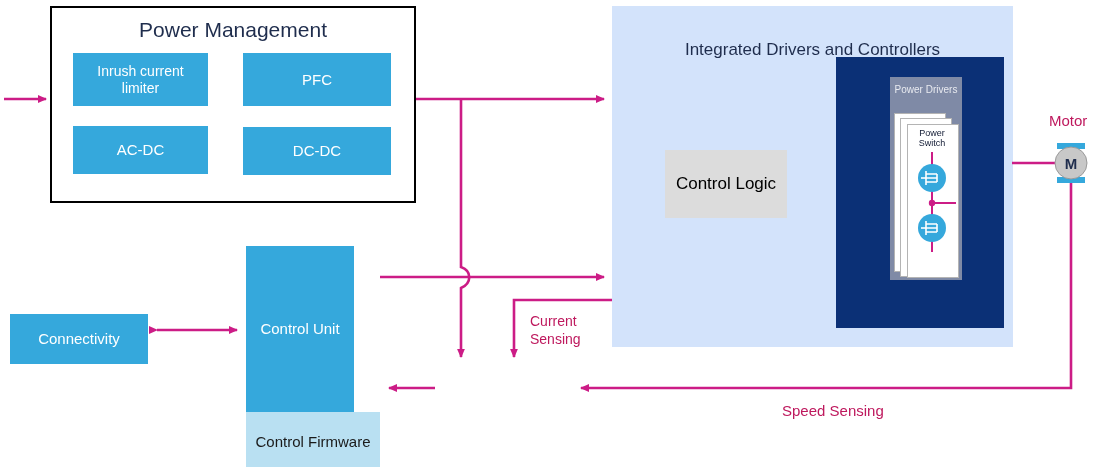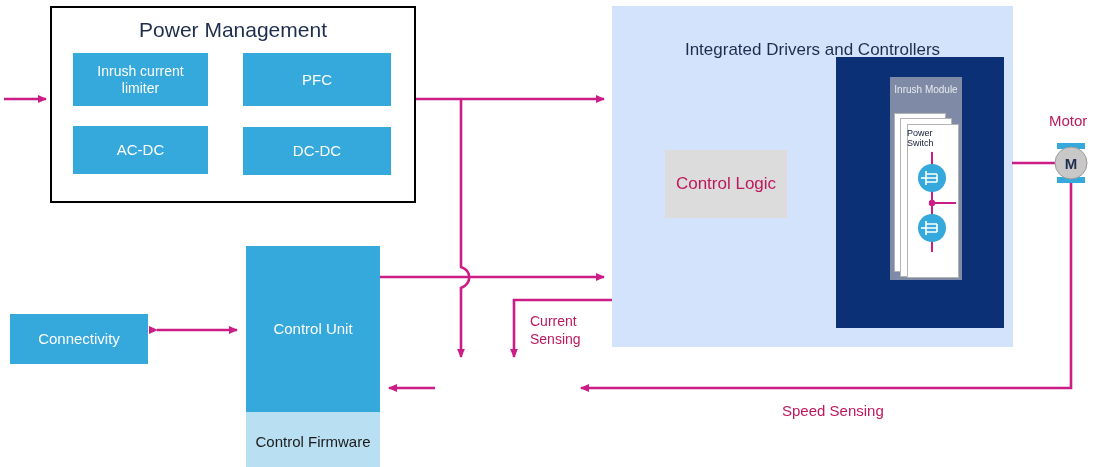--- a/index.html
+++ b/index.html
@@ -3,33 +3,33 @@
 <meta charset="utf-8">
 <style>
   html,body{margin:0;padding:0;background:#ffffff;}
   body{width:1100px;height:467px;position:relative;overflow:hidden;
        font-family:"Liberation Sans","DejaVu Sans",sans-serif;}
   #stage{position:absolute;left:0;top:0;width:1100px;height:467px;}
   .box{position:absolute;box-sizing:border-box;display:flex;align-items:center;
        justify-content:center;text-align:center;line-height:1.15;}
   .blue{background:#35a8dc;color:#ffffff;}
   .lightblue{background:#b9e0f2;color:#1a1a1a;}
-  .gray{background:#dcdcdc;color:#be185d;}
+  .gray{background:#dcdcdc;color:#000000;}
   .panel{background:#d3e3fb;}
   .navy{background:#0b3076;}
   .pmbox{background:#ffffff;border:2px solid #000000;}
   .title-dark{color:#1f2d4d;}
   #svglayer{position:absolute;left:0;top:0;width:1100px;height:467px;
             pointer-events:none;}
   .lbl{position:absolute;color:#be185d;}
   .modpanel{background:#7f8aa6;}
   .card{background:#ffffff;border:1px solid #b4b4b4;position:absolute;}
   .pm-title{color:#e8eaf0;position:absolute;text-align:center;width:100%;
             line-height:1.1;}
-  .ps-title{color:#111a33;position:absolute;width:100%;
+  .ps-title{color:#111a33;position:absolute;text-align:center;width:100%;
             line-height:1.1;}
 </style>
 </head>
 <body>
 
 <div id="stage">
 
   <div class="box pmbox" style="left:50px;top:6px;width:366px;height:197px;display:block;"></div>
   <div class="box title-dark" style="left:50px;top:16px;width:366px;height:28px;font-size:21px;">Power Management</div>
 
@@ -39,28 +39,28 @@
   <div class="box blue" style="left:243px;top:127px;width:148px;height:48px;font-size:15px;">DC-DC</div>
 
   <div class="box panel" style="left:612px;top:6px;width:401px;height:341px;display:block;"></div>
   <div class="box title-dark" style="left:612px;top:19px;width:401px;height:26px;font-size:17px;margin-top:18px;">Integrated Drivers and Controllers</div>
 
   <div class="box gray" style="left:665px;top:150px;width:122px;height:68px;font-size:17px;">Control Logic</div>
 
   <div class="box navy" style="left:836px;top:57px;width:168px;height:271px;display:block;"></div>
 
   <div class="modpanel" style="position:absolute;left:890px;top:77px;width:72px;height:203px;"></div>
-  <div class="pm-title" style="left:890px;top:84px;width:72px;font-size:10px;">Inrush Module</div>
+  <div class="pm-title" style="left:890px;top:84px;width:72px;font-size:10px;">Power Drivers</div>
 
   <div class="card" style="left:894px;top:113px;width:50px;height:157px;"></div>
   <div class="card" style="left:900px;top:118px;width:50px;height:157px;"></div>
   <div class="card" style="left:907px;top:124px;width:50px;height:152px;"></div>
   <div class="ps-title" style="left:907px;top:129px;width:50px;font-size:9px;">Power Switch</div>
 
-  <div class="box blue" style="left:246px;top:246px;width:134px;height:166px;font-size:15px;">Control Unit</div>
+  <div class="box blue" style="left:246px;top:246px;width:108px;height:166px;font-size:15px;">Control Unit</div>
   <div class="box lightblue" style="left:246px;top:412px;width:134px;height:59px;font-size:15px;">Control Firmware</div>
 
   <div class="box blue" style="left:10px;top:314px;width:138px;height:50px;font-size:15px;">Connectivity</div>
 
 
   <div class="lbl" style="left:1049px;top:112px;font-size:15px;">Motor</div>
   <div class="lbl" style="left:530px;top:313px;font-size:14px;width:70px;line-height:1.25;">Current Sensing</div>
   <div class="lbl" style="left:782px;top:402px;font-size:15px;">Speed Sensing</div>
 
   <svg id="svglayer" viewBox="0 0 1100 467">

